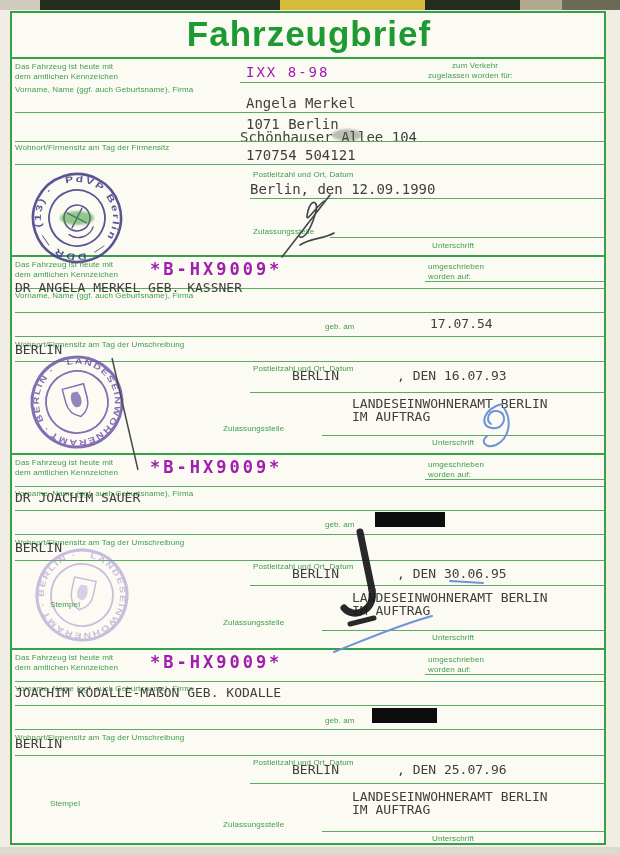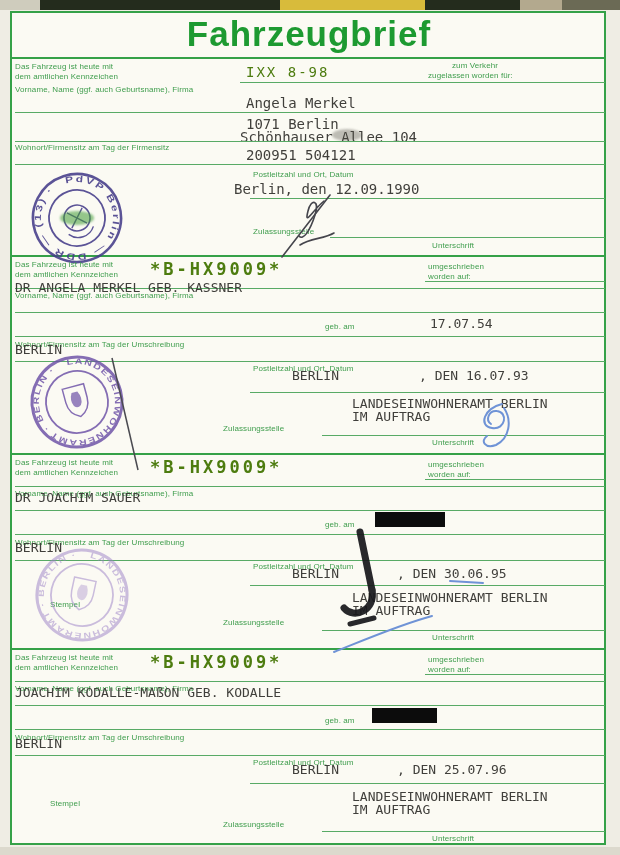--- a/index.html
+++ b/index.html
@@ -11,21 +11,21 @@
        border:2px solid #35a148;background:#fbfaf3;box-sizing:border-box;}
   .title{position:absolute;left:12px;top:14px;width:594px;text-align:center;
          font-size:35px;font-weight:bold;color:#1d9a31;letter-spacing:1px;}
   .sec{position:absolute;left:12px;width:594px;height:2px;background:#35a148;}
   .ln{position:absolute;height:1px;background:#58aa65;}
   .lbl{position:absolute;font-size:8px;color:#3f9d4d;letter-spacing:.1px;white-space:nowrap;}
   .typed{position:absolute;font-family:"DejaVu Sans Mono","Liberation Mono",monospace;
          color:#403f3b;font-size:13px;white-space:nowrap;}
   .t14{font-size:14px;}
   .plate{position:absolute;font-family:"DejaVu Sans Mono","Liberation Mono",monospace;
-         font-weight:bold;font-size:17px;letter-spacing:3px;color:#4d7c0f;white-space:nowrap;}
+         font-weight:bold;font-size:17px;letter-spacing:3px;color:#a21caf;white-space:nowrap;}
   .p1{font-size:14px;letter-spacing:2px;font-weight:normal;}
   .redact{position:absolute;background:#0c0c0c;}
   .abs{position:absolute;}
   .smudge{position:absolute;background:#4c4a40;opacity:.35;border-radius:50%;filter:blur(1px);}
   .edge-top{position:absolute;left:0;top:0;width:620px;height:10px;
     background:linear-gradient(90deg,#cfccbd 0 40px,#242c1d 40px 280px,#d8bb3b 280px 425px,
                #242c1d 425px 520px,#b3a98e 520px 562px,#6b6a55 562px 620px);}
   .edge-bottom{position:absolute;left:0;top:847px;width:620px;height:8px;background:#dcd9cd;}
 </style>
 </head>
@@ -54,25 +54,25 @@
   <div class="lbl" style="left:15px;top:85px">Vorname, Name (ggf. auch Geburtsname), Firma</div>
   <div class="typed t14" style="left:246px;top:95px">Angela Merkel</div>
   <div class="ln" style="left:15px;top:112px;width:590px"></div>
 
   <div class="typed t14" style="left:246px;top:116px">1071 Berlin</div>
   <div class="typed t14" style="left:240px;top:129px">Schönhauser Allee 104</div>
   <div class="smudge" style="left:332px;top:129px;width:30px;height:12px"></div>
   <div class="ln" style="left:15px;top:141px;width:590px"></div>
 
   <div class="lbl" style="left:15px;top:143px">Wohnort/Firmensitz am Tag der Firmensitz</div>
-  <div class="typed t14" style="left:246px;top:147px">200951 504121</div>
+  <div class="typed t14" style="left:246px;top:147px">170754 504121</div>
   <div class="ln" style="left:15px;top:164px;width:590px"></div>
 
   <div class="lbl" style="left:253px;top:170px">Postleitzahl und Ort, Datum</div>
-  <div class="typed t14" style="left:234px;top:181px">Berlin, den 12.09.1990</div>
+  <div class="typed t14" style="left:250px;top:181px">Berlin, den 12.09.1990</div>
   <div class="ln" style="left:250px;top:198px;width:355px"></div>
 
   <div class="lbl" style="left:253px;top:227px">Zulassungsstelle</div>
   <div class="ln" style="left:330px;top:237px;width:275px"></div>
   <div class="lbl" style="left:432px;top:241px">Unterschrift</div>
 
   <svg class="abs" style="left:22px;top:168px" width="110" height="100" viewBox="0 0 110 100">
     <defs>
         <filter id="b1">
           <feGaussianBlur stdDeviation="1.3"></feGaussianBlur>
@@ -115,21 +115,21 @@
   <div class="lbl" style="left:325px;top:322px">geb. am</div>
   <div class="typed" style="left:430px;top:316px">17.07.54</div>
   <div class="ln" style="left:15px;top:336px;width:590px"></div>
 
   <div class="lbl" style="left:15px;top:340px">Wohnort/Firmensitz am Tag der Umschreibung</div>
   <div class="typed" style="left:15px;top:342px">BERLIN</div>
   <div class="ln" style="left:15px;top:361px;width:590px"></div>
 
   <div class="lbl" style="left:253px;top:364px">Postleitzahl und Ort, Datum</div>
   <div class="typed" style="left:292px;top:368px">BERLIN</div>
-  <div class="typed" style="left:419px;top:368px">, DEN  16.07.93</div>
+  <div class="typed" style="left:397px;top:368px">, DEN  16.07.93</div>
   <div class="ln" style="left:250px;top:392px;width:355px"></div>
 
   <div class="typed" style="left:352px;top:396px">LANDESEINWOHNERAMT BERLIN</div>
   <div class="typed" style="left:352px;top:409px">IM AUFTRAG</div>
   <div class="lbl" style="left:223px;top:424px">Zulassungsstelle</div>
   <div class="ln" style="left:322px;top:435px;width:283px"></div>
   <div class="lbl" style="left:432px;top:438px">Unterschrift</div>
 
   <svg class="abs" style="left:25px;top:352px" width="105" height="100" viewBox="0 0 105 100">
     <g transform="rotate(-15 52 50)" stroke="#6b4fa6" fill="none" opacity="0.82">

